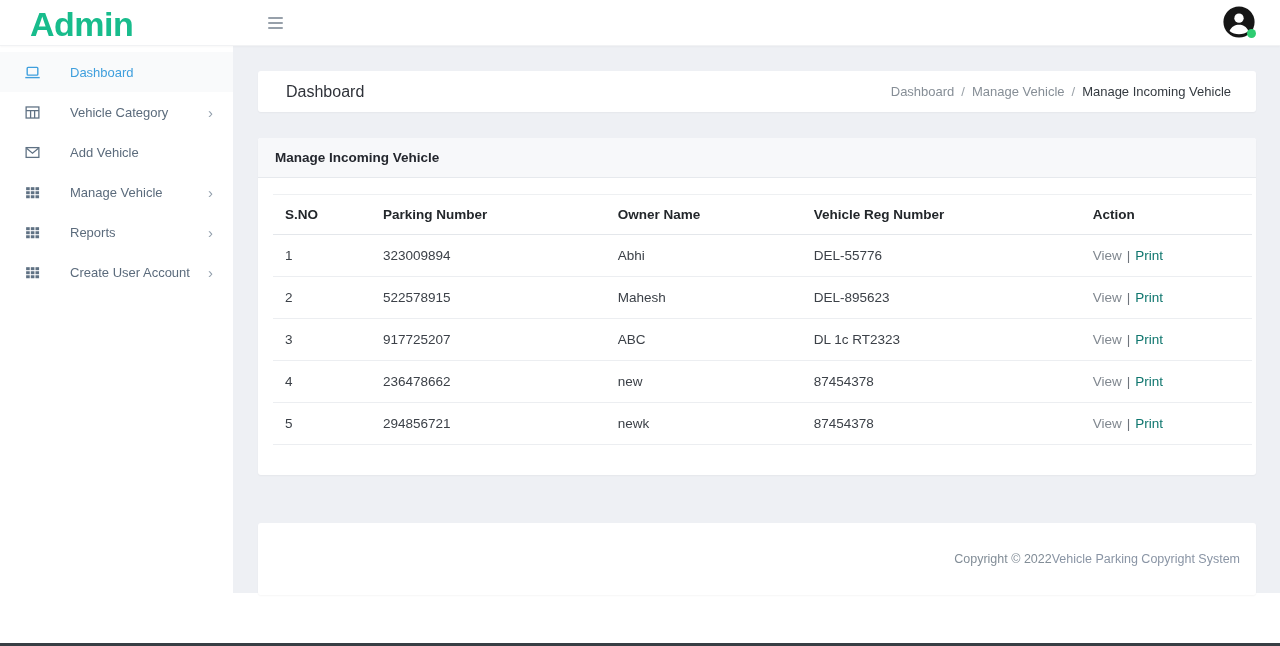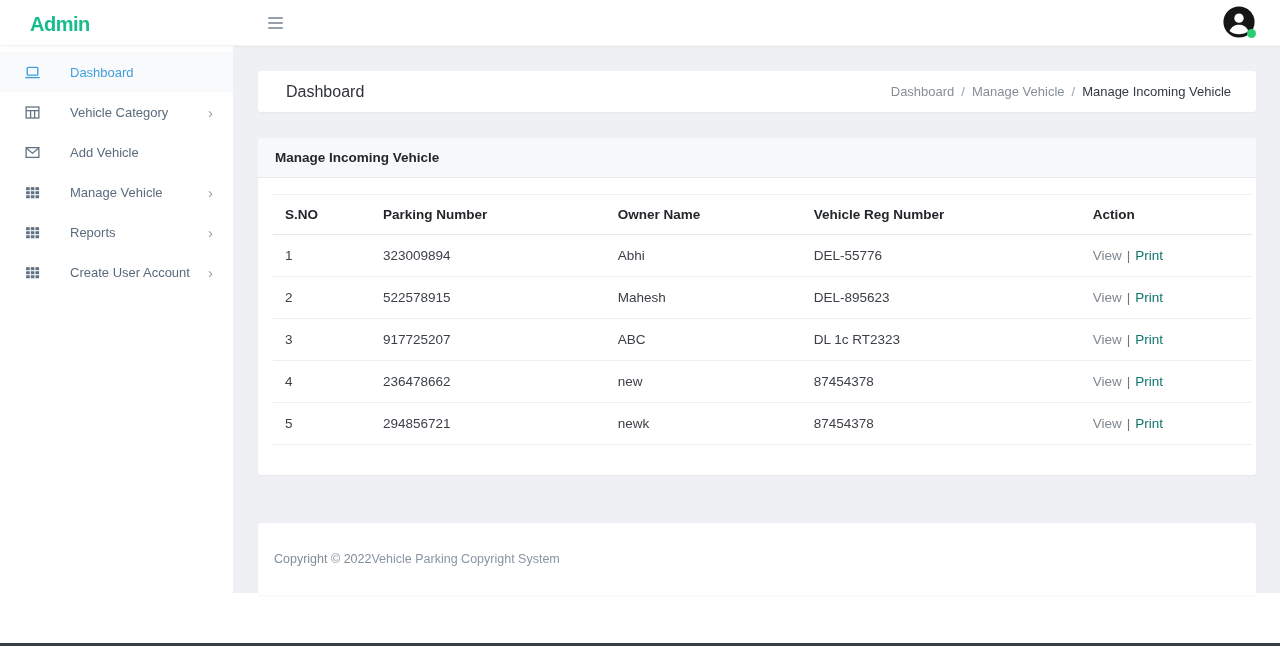--- a/index.html
+++ b/index.html
@@ -10,21 +10,21 @@
   }
 
   
   .topbar {
     position:absolute; top:0; left:0; width:1280px; height:46px;
     background:#fff; z-index:20; border-bottom:1px solid #f1f2f4;
     box-shadow:0 1px 2px rgba(0,0,0,.03);
   }
   .logo {
     position:absolute; left:30px; top:2px; line-height:44px;
-    font-size:20px; font-weight:bold; color:#18bc8c; letter-spacing:-0.5px;
+    font-size:34px; font-weight:bold; color:#18bc8c; letter-spacing:-0.5px;
   }
   .hamburger { position:absolute; left:268px; top:14px; width:18px; height:18px; cursor:pointer; }
   .hamburger span { display:block; width:15px; height:2px; background:#97a0aa; margin:3px 0; border-radius:1px; }
   .avatar-wrap { position:absolute; right:24px; top:5px; width:34px; height:34px; cursor:pointer; }
   .avatar-dot {
     position:absolute; right:0px; bottom:1px; width:9px; height:9px;
     border-radius:50%; background:#2ecc71;
   }
 
   
@@ -84,21 +84,21 @@
   td.actions .view { color:#818890; }
   td.actions .pipe { color:#6e747b; margin:0 5px; }
   td.actions .print { color:#0f766e; }
 
   .col-sno{width:10%} .col-parking{width:24%} .col-owner{width:20%}
   .col-reg{width:28.5%} .col-action{width:17.5%}
 
   
   .footer-card {
     margin-top:48px; height:72px; display:flex; align-items:center;
-    justify-content:flex-start; padding:0 16px; font-size:12.5px;
+    justify-content:flex-end; padding:0 16px; font-size:12.5px;
   }
   .footer-left { color:#828d97; }
   .footer-right { color:#8a95a5; }
 
   .bottom-edge {
     position:absolute; left:0; bottom:0; width:1280px; height:3px; background:#383e44;
   }
   svg { display:block; }
 </style>
 </head>

